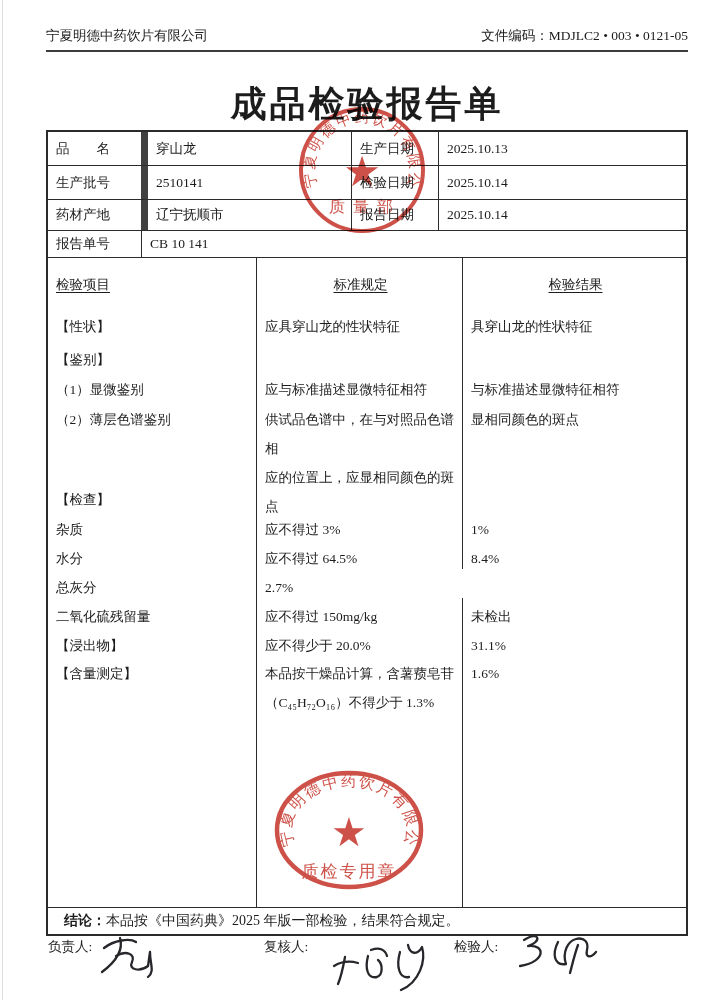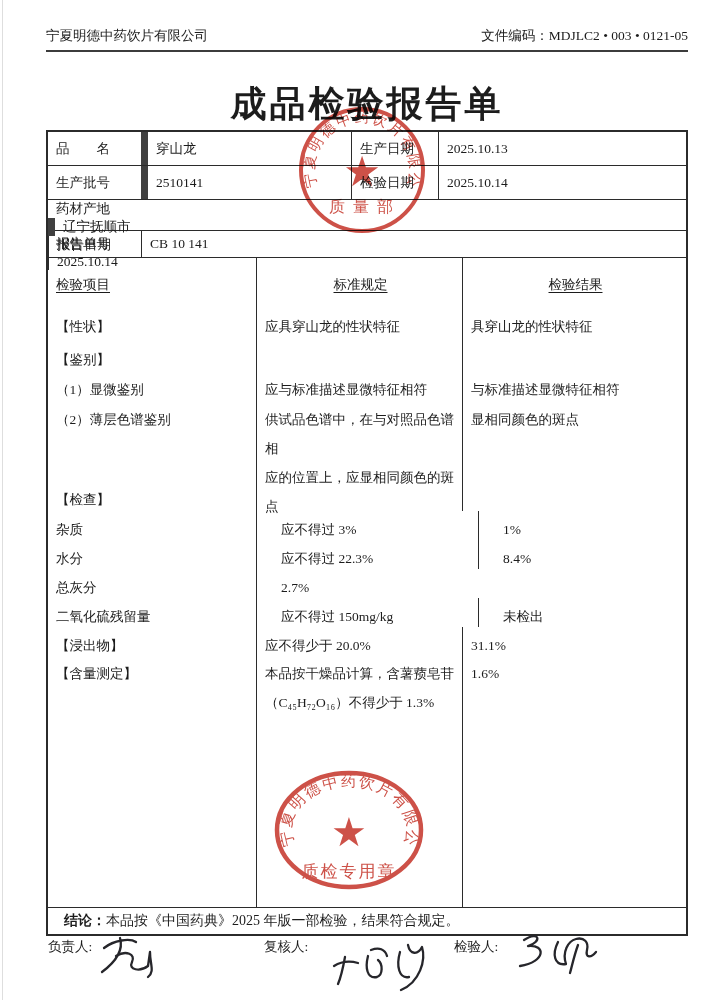--- a/index.html
+++ b/index.html
@@ -19,34 +19,34 @@
   .sheet{position:absolute;left:46px;top:130px;width:642px;
          border:2px solid #2b2b2b;box-sizing:border-box;font-size:13.5px;}
   .irow{display:flex;align-items:stretch;}
   .irow + .irow{border-top:1px solid #2b2b2b;}
   .irow .cell{display:flex;align-items:center;padding-left:8px;box-sizing:border-box;}
   .il1{width:93px;}
   .iv1{width:210px;border-left:7px solid #404040;}
   .il2{width:87px;border-left:1px solid #2b2b2b;}
   .iv2{flex:1;border-left:1px solid #2b2b2b;}
   .ivw{flex:1;border-left:1px solid #2b2b2b;}
-  .h33{height:33px;} .h30r{height:30px;flex-direction:column;} .h26{height:26px;}
+  .h33{height:33px;} .h30r{height:30px;} .h26{height:26px;}
   
   .mtable{border-top:1px solid #2b2b2b;}
   .mrow{display:flex;align-items:stretch;}
   .mrow .c{box-sizing:border-box;padding:4px 6px 0 8px;white-space:pre-line;line-height:29px;}
   .c1{width:209px;border-right:1px solid #2b2b2b;}
   .c2{width:206px;border-right:1px solid #2b2b2b;}
   .c3{flex:1;}
   .mhead{height:50px;}
   .mhead .c{padding-top:12px;}
   .mhead .c2,.mhead .c3{text-align:center;}
   .uline{text-decoration:underline;text-underline-offset:3px;text-align:center;}
   .h33m{height:33px;} .h30{height:30px;} .h58{height:58px;} .h22{height:22px;}
-  .h29{height:29px;gap:16px;} .h28{height:28px;} .h62{height:62px;} .hfill{height:190px;}
+  .h29{height:29px;} .h28{height:28px;} .h62{height:62px;} .hfill{height:190px;}
   
   .concl{border-top:1px solid #2b2b2b;height:27px;display:flex;align-items:center;
          padding-left:16px;font-size:14px;box-sizing:border-box;}
   .concl .lab{font-weight:bold;}
   
   .signs{position:absolute;left:46px;top:938px;width:642px;font-size:13.5px;}
   .signs .slab{position:absolute;top:0;}
   .lab-resp{left:2px;} .lab-rev{left:218px;} .lab-insp{left:408px;}
   .sig-svg{position:absolute;}
   .sig1{left:46px;top:-6px;} .sig2{left:282px;top:-2px;} .sig3{left:466px;top:-10px;}
@@ -131,21 +131,21 @@
       <div class="c c2"></div>
       <div class="c c3"></div>
     </div>
     <div class="mrow h29">
       <div class="c c1">杂质</div>
       <div class="c c2">应不得过 3%</div>
       <div class="c c3">1%</div>
     </div>
     <div class="mrow h29">
       <div class="c c1">水分</div>
-      <div class="c c2">应不得过 22.3%</div>
+      <div class="c c2">应不得过 64.5%</div>
       <div class="c c3">8.4%</div>
     </div>
     <div class="mrow h29">
       <div class="c c1">总灰分</div>
       <div class="c c3">2.7%</div>
     </div>
     <div class="mrow h29">
       <div class="c c1">二氧化硫残留量</div>
       <div class="c c2">应不得过 150mg/kg</div>
       <div class="c c3">未检出</div>

